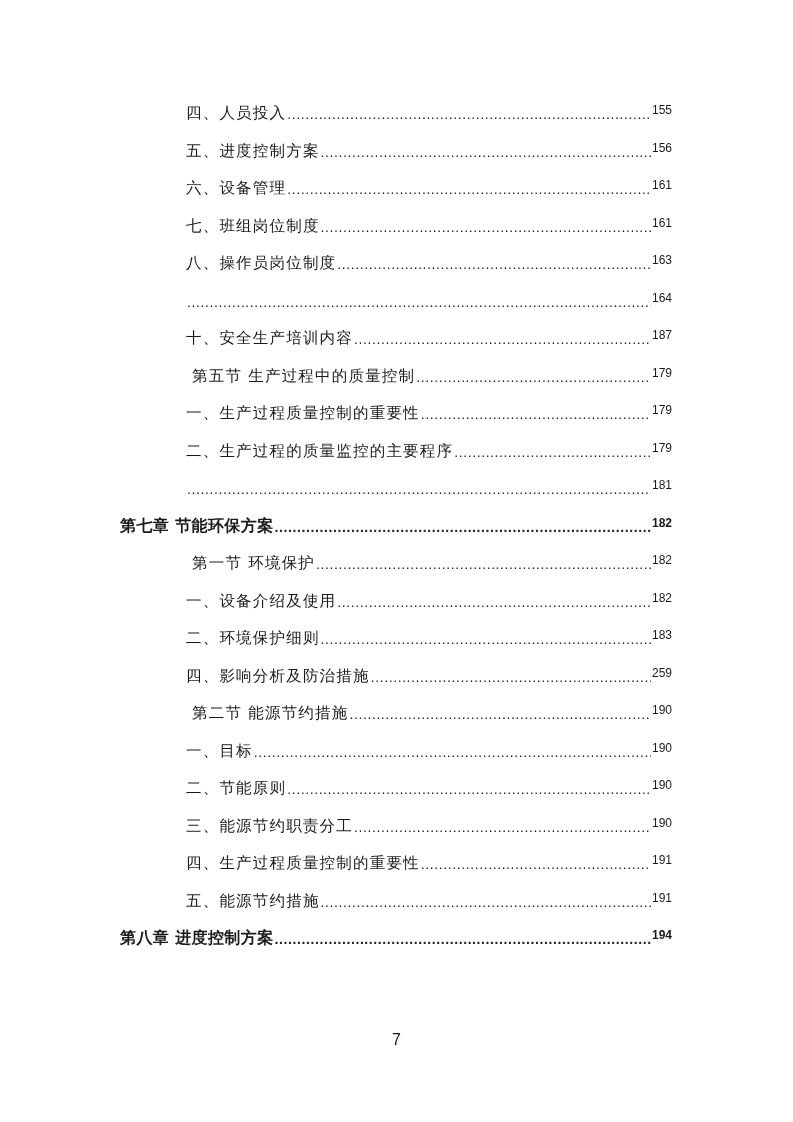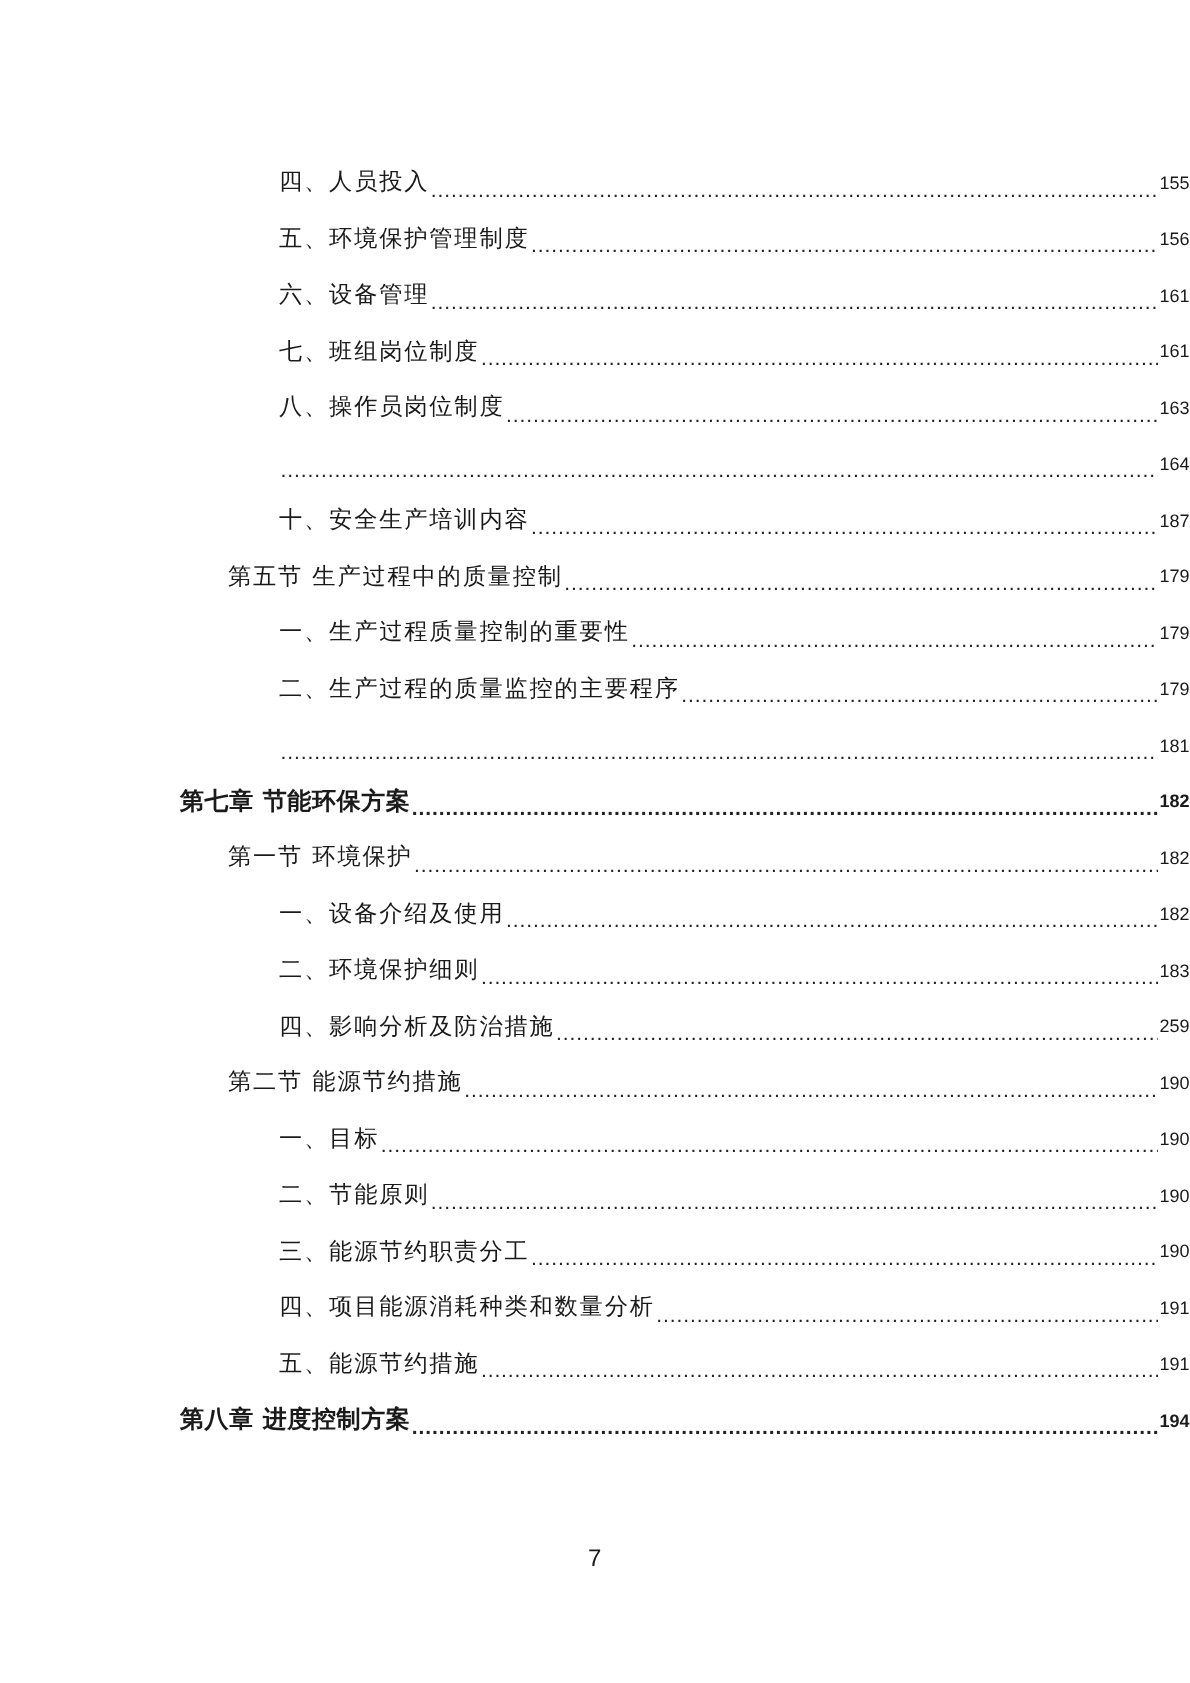--- a/index.html
+++ b/index.html
@@ -1,22 +1,22 @@
 <!DOCTYPE html>
 <html><head>
   <meta charset="utf-8">
   <style>
     html, body { margin: 0; padding: 0; background: #ffffff; }
     body { width: 793px; height: 1122px; position: relative; overflow: hidden;
       font-family: "DejaVu Sans", "Liberation Sans", sans-serif; color: #1a1a1a; }
     .toc { position: absolute; left: 0; top: 103px; width: 793px; }
-    .toc-line { position: relative; height: 37.5px; display: flex; align-items: center;
-      right: 0; box-sizing: border-box; }
+    .toc-line { position: relative; height: 37.5px; display: flex; 
+      right: 0; box-sizing: border-box; padding-right: 121px; }
     .toc-line.level-1 { padding-left: 120px; font-weight: bold; font-size: 16px; }
-    .toc-line.level-2 { padding-left: 152px; font-size: 15.5px; }
+    .toc-line.level-2 { padding-left: 152px; font-size: 15.5px; margin-left: 40px; }
     .toc-line.level-3 { padding-left: 186px; font-size: 15.5px; }
     .toc-title { white-space: nowrap; letter-spacing: 1.2px; }
     .level-1 .toc-title { letter-spacing: 0.4px; }
     .toc-leader { flex: 1; overflow: hidden; white-space: nowrap; margin: 0 1px;
       font-family: "Liberation Sans", sans-serif; font-size: 14px; line-height: 1; 
       position: relative; top: 4px; color: #222; }
     .toc-leader::before { content: "........................................................................................................................................................................................................"; letter-spacing: 0.6px; }
     .level-1 .toc-leader { font-weight: bold; }
     .toc-page { font-family: "Liberation Sans", sans-serif; font-size: 12px; white-space: nowrap; }
     .level-1 .toc-page { font-weight: bold; }
@@ -26,21 +26,21 @@
 </head>
 <body>
 
 <div class="toc">
   <div class="toc-line level-3">
       <span class="toc-title">四、人员投入</span>
       <span class="toc-leader"></span>
       <span class="toc-page">155</span>
     </div>
   <div class="toc-line level-3">
-      <span class="toc-title">五、环境保护管理制度</span>
+      <span class="toc-title">五、进度控制方案</span>
       <span class="toc-leader"></span>
       <span class="toc-page">156</span>
     </div>
   <div class="toc-line level-3">
       <span class="toc-title">六、设备管理</span>
       <span class="toc-leader"></span>
       <span class="toc-page">161</span>
     </div>
   <div class="toc-line level-3">
       <span class="toc-title">七、班组岗位制度</span>
@@ -119,21 +119,21 @@
       <span class="toc-title">二、节能原则</span>
       <span class="toc-leader"></span>
       <span class="toc-page">190</span>
     </div>
   <div class="toc-line level-3">
       <span class="toc-title">三、能源节约职责分工</span>
       <span class="toc-leader"></span>
       <span class="toc-page">190</span>
     </div>
   <div class="toc-line level-3">
-      <span class="toc-title">四、项目能源消耗种类和数量分析</span>
+      <span class="toc-title">四、生产过程质量控制的重要性</span>
       <span class="toc-leader"></span>
       <span class="toc-page">191</span>
     </div>
   <div class="toc-line level-3">
       <span class="toc-title">五、能源节约措施</span>
       <span class="toc-leader"></span>
       <span class="toc-page">191</span>
     </div>
   <div class="toc-line level-1">
       <span class="toc-title">第八章  进度控制方案</span>

